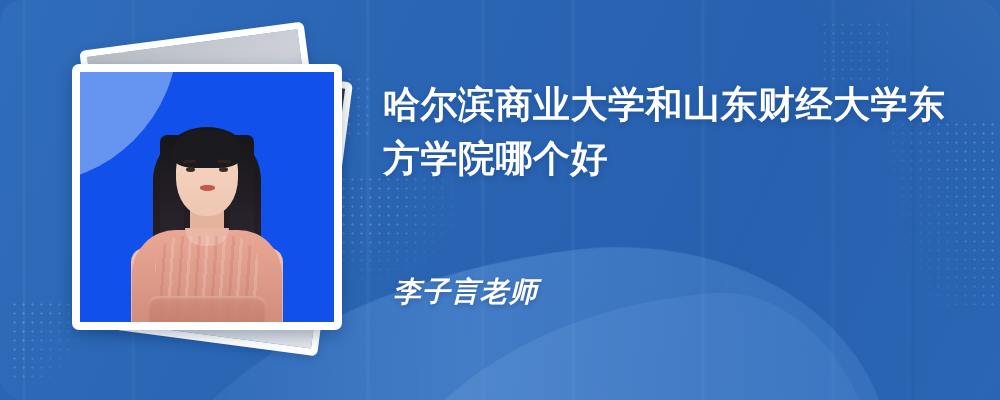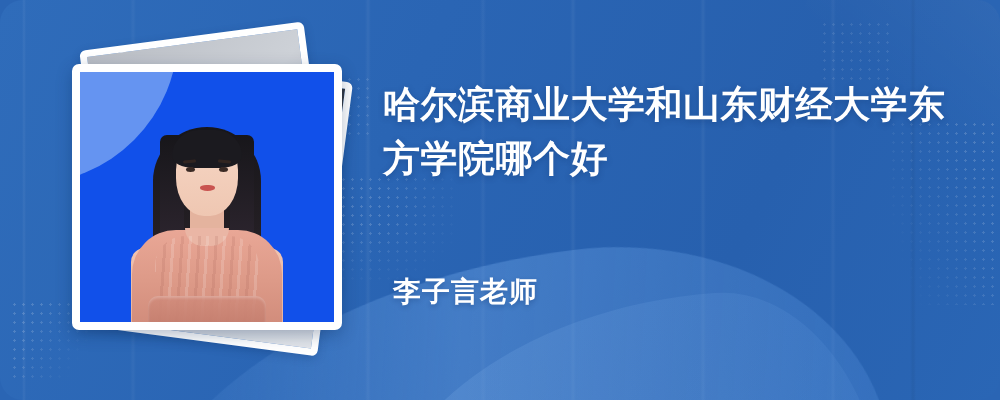--- a/index.html
+++ b/index.html
@@ -179,20 +179,21 @@
   .title{
     position:absolute;left:6px;top:78px;width:580px;
     color:#ffffff;font-size:37px;font-weight:700;line-height:54px;
     letter-spacing:.5px;
     text-shadow:0 2px 6px rgba(10,40,90,.30);
   }
   .author{
     position:absolute;left:16px;top:273px;
     color:#ffffff;font-size:28px;font-weight:700;letter-spacing:1px;
     text-shadow:0 2px 5px rgba(10,40,90,.30);
+    font-style:italic;
   }
   .role{
     position:absolute;left:2px;top:318px;
     color:#ccdcf0;font-size:21px;font-weight:400;letter-spacing:.6px;
   }
 </style>
 </head>
 <body>
 
 <div class="banner">

